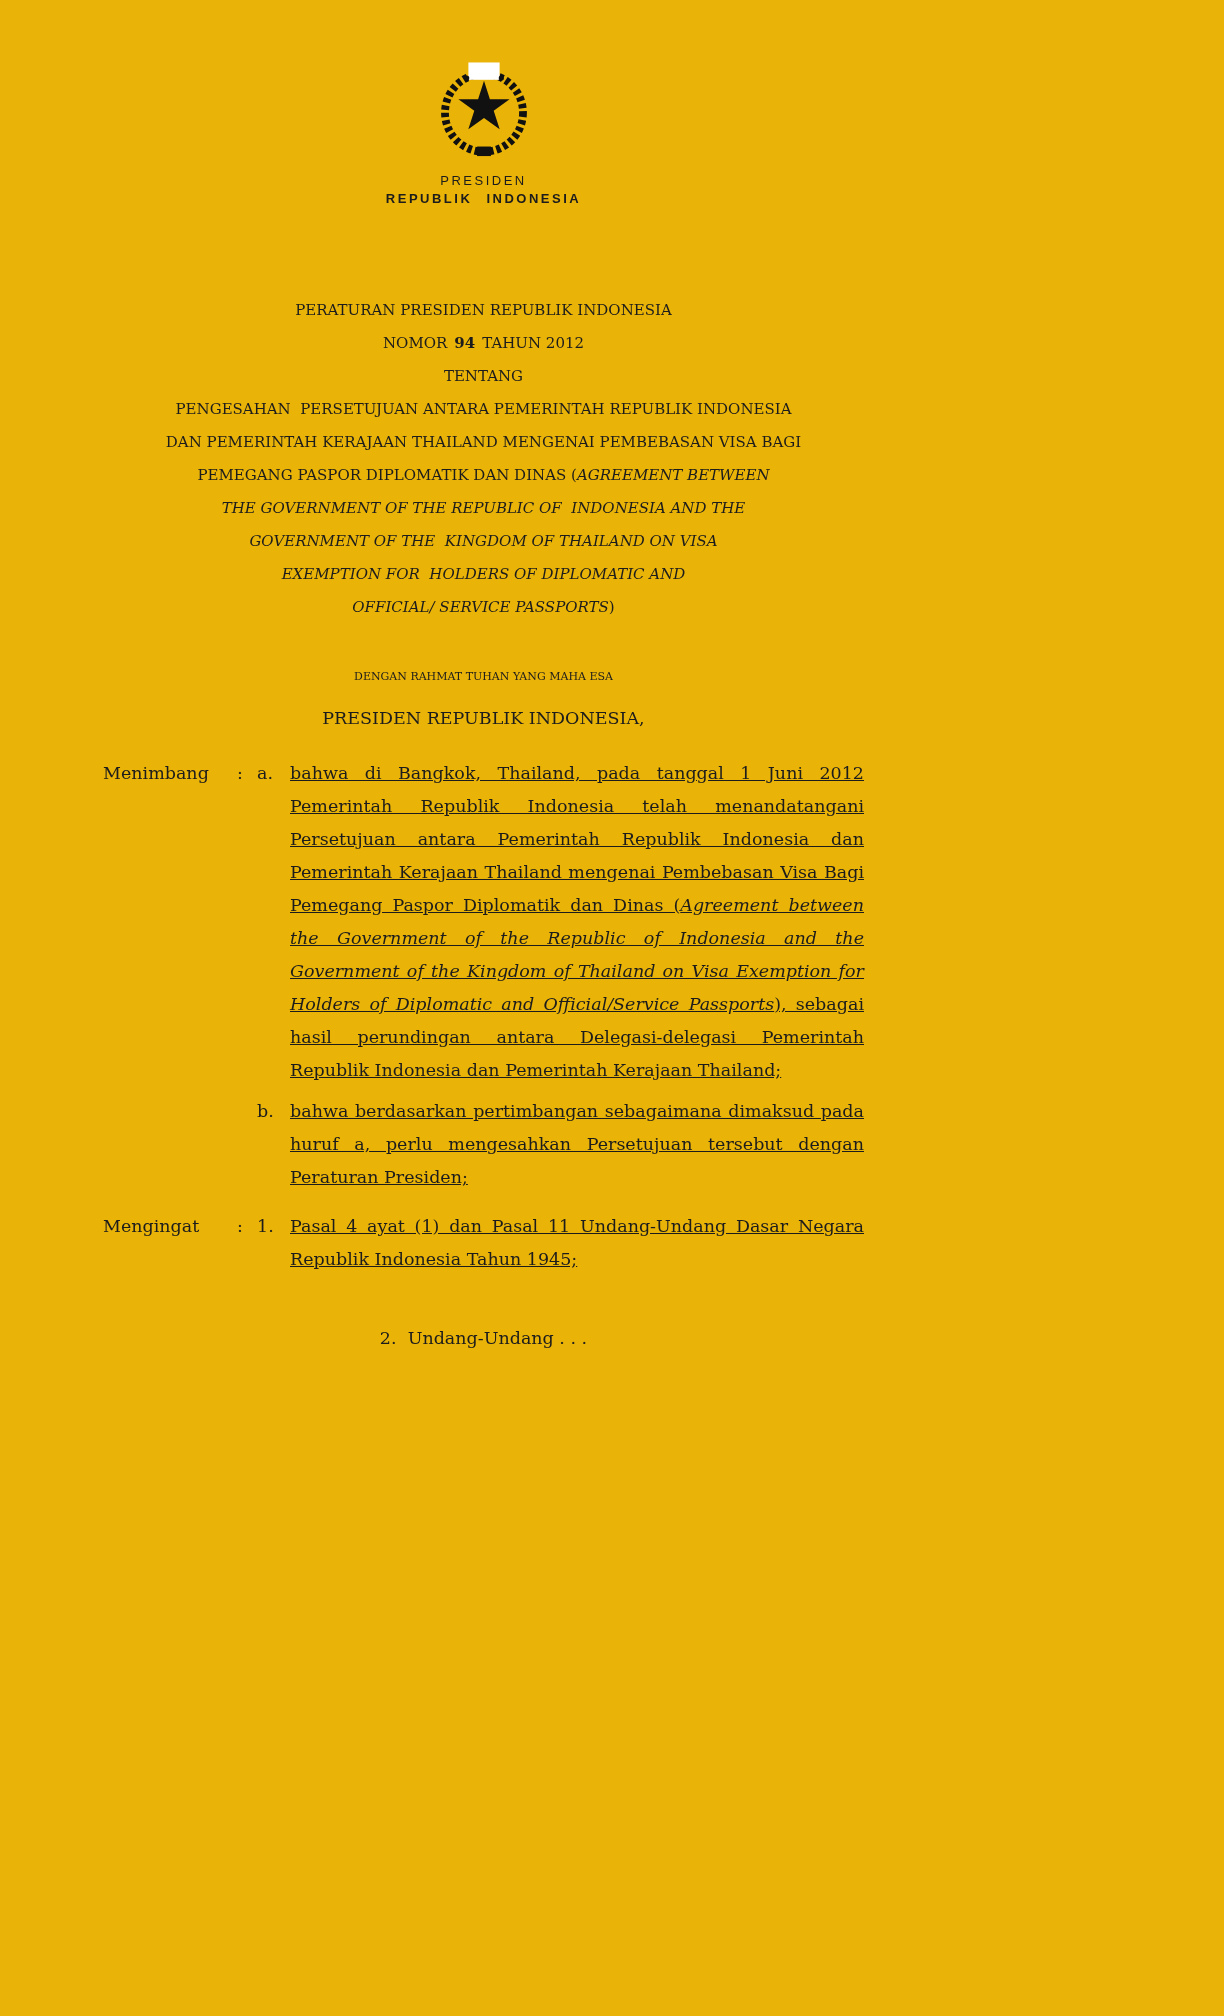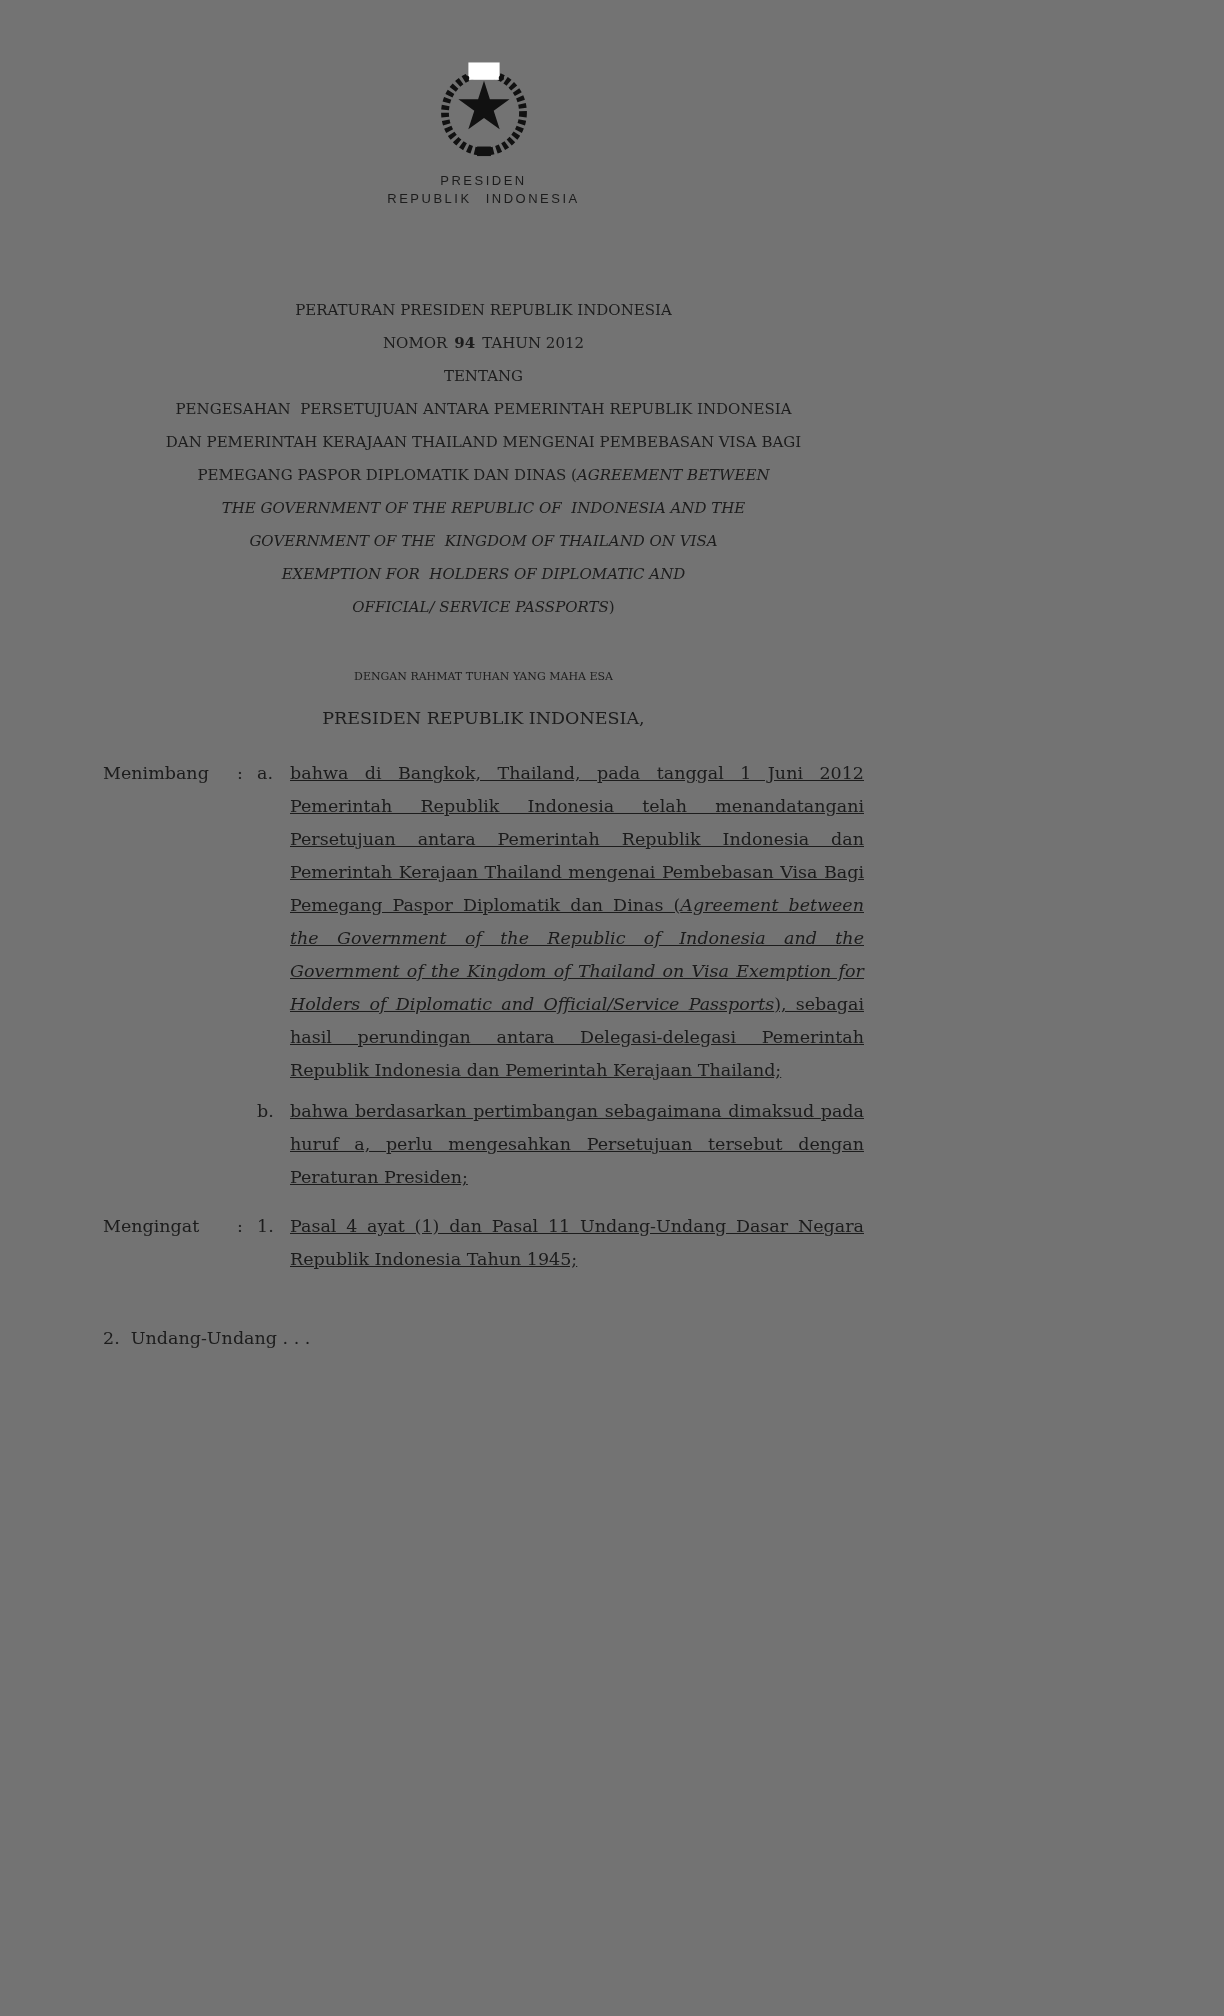--- a/index.html
+++ b/index.html
@@ -2,21 +2,21 @@
 <html><head>
 <meta charset="utf-8">
 <title>Document</title>
 <style>
   * { margin: 0; padding: 0; box-sizing: border-box; }
   html, body { background: #ffffff; }
   .page {
     position: relative;
     width: 1224px;
     height: 2016px;
-    background: #737373;
+    background: #eab308;
     color: #1c1c1c;
     font-family: "DejaVu Serif", serif;
     overflow: hidden;
     padding-left: 15px;
   }
   .content {
     position: absolute;
     left: 103px;
     top: 0;
     width: 761px;
@@ -34,20 +34,21 @@
   .letterhead .lh1 {
     font-size: 13px;
     letter-spacing: 2.5px;
     margin-top: 5px;
   }
   .letterhead .lh2 {
     font-size: 13px;
     letter-spacing: 2.5px;
     word-spacing: 8px;
     margin-top: 3px;
+    font-weight: bold;
   }
   .heading {
     margin-top: 88px;
     text-align: center;
     font-size: 15px;
     line-height: 33px;
   }
   .h-line { white-space: pre; }
   .nomor { font-weight: bold; margin: 0 7px; }
   em { font-style: italic; }
@@ -70,21 +71,21 @@
   }
   .clause-row {
     display: grid;
     grid-template-columns: 134px 20px 33px 574px;
   }
   .clause-row + .clause-row { margin-top: 8px; }
   .clause-text { text-align: justify; text-align-last: left; text-decoration: underline; }
   .mengingat { margin-top: 16px; }
   .catchword {
     margin-top: 46px;
-    text-align: left;
+    text-align: center;
     font-size: 17.5px;
     line-height: 33px;
     white-space: pre;
   }
 </style>
 </head>
 <body>
 
 <div class="page">
   <div class="content">

